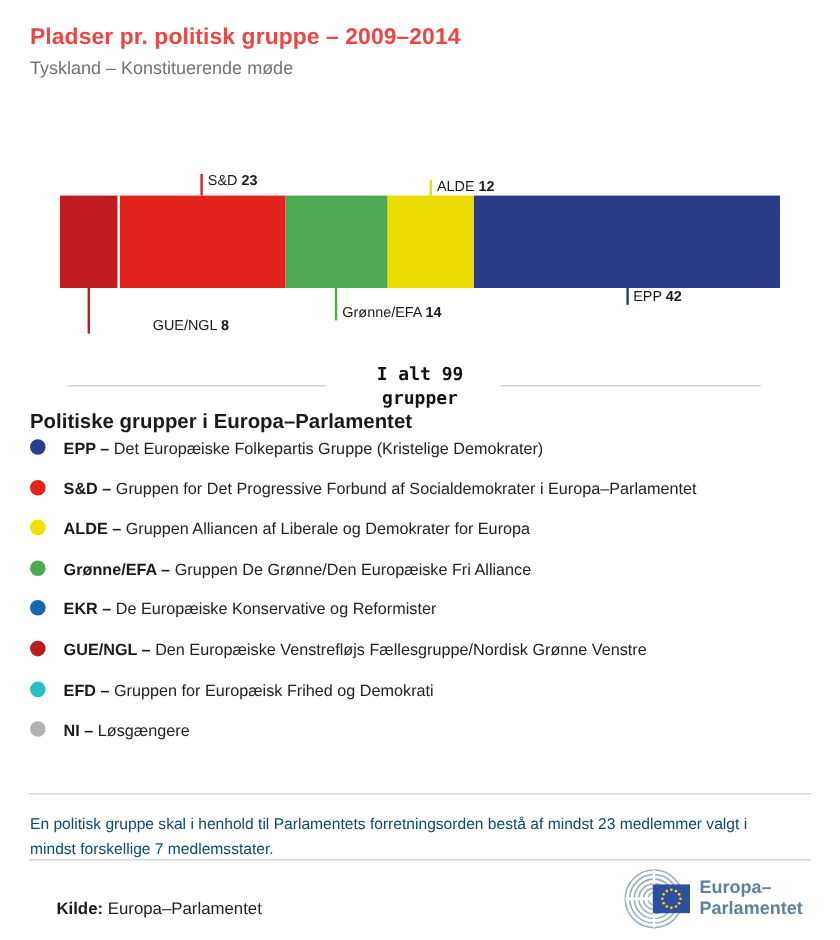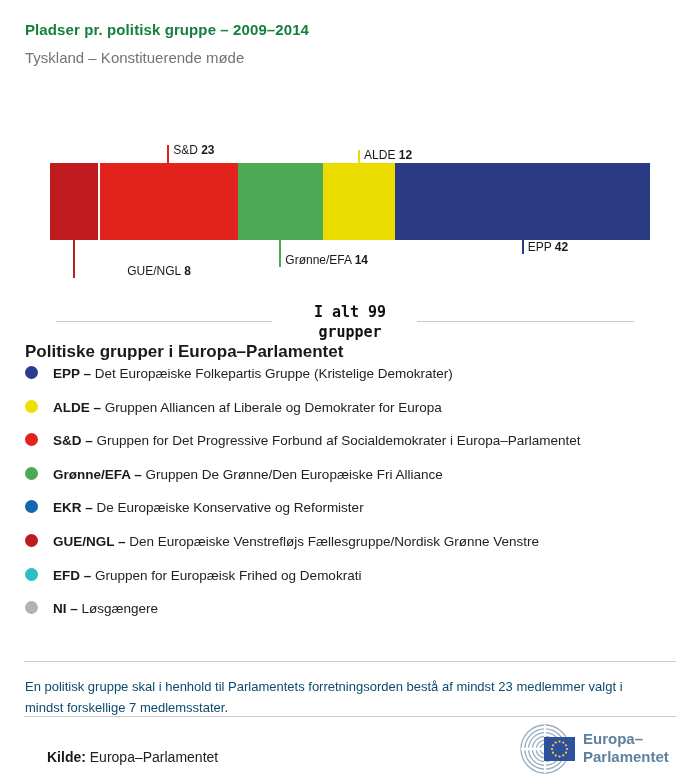--- a/index.html
+++ b/index.html
@@ -2,21 +2,21 @@
 <html><head>
 <meta charset="utf-8">
 <style>
   html,body{margin:0;padding:0;background:#fff;}
   #stage{
     position:relative;width:700px;height:783px;background:#ffffff;
     font-family:"Liberation Sans",sans-serif;color:#1a1a1a;overflow:hidden;
   }
   .abs{position:absolute;}
   
-  .title{left:25px;top:21px;font-size:15px;font-weight:bold;letter-spacing:.1px;color:#15803d;}
+  .title{left:25px;top:21px;font-size:19px;font-weight:bold;letter-spacing:.1px;color:#ef4444;}
   .subtitle{left:25px;top:49px;font-size:15px;font-weight:normal;color:#737373;}
   
   .chart-area{left:0;top:130px;width:700px;height:160px;}
   .bar{position:absolute;left:50px;top:33px;width:600px;height:77px;display:flex;}
   .bar-seg{height:100%;}
   .seg-sep{position:absolute;top:33px;width:2px;height:77px;background:#fff;}
   .callout-tick{position:absolute;width:2px;transform:translateX(-1px);}
   .callout-label{position:absolute;font-size:12px;white-space:nowrap;color:#1a1a1a;}
   .callout-label b{font-weight:bold;}
   
@@ -79,26 +79,26 @@
     <div>grupper</div>
   </div>
 
   <div class="abs legend-heading">Politiske grupper i Europa–Parlamentet</div>
   <div class="abs legend-list">
       <div class="legend-row">
         <span class="legend-dot" style="background: rgb(44, 61, 143);"></span>
         <span class="legend-text"><b>EPP – </b><span>Det Europæiske Folkepartis Gruppe (Kristelige Demokrater)</span></span>
       </div>
       <div class="legend-row">
+        <span class="legend-dot" style="background: rgb(226, 35, 29);"></span>
+        <span class="legend-text"><b>S&amp;D – </b><span>Gruppen for Det Progressive Forbund af Socialdemokrater i Europa–Parlamentet</span></span>
+      </div>
+      <div class="legend-row">
         <span class="legend-dot" style="background: rgb(240, 224, 0);"></span>
         <span class="legend-text"><b>ALDE – </b><span>Gruppen Alliancen af Liberale og Demokrater for Europa</span></span>
-      </div>
-      <div class="legend-row">
-        <span class="legend-dot" style="background: rgb(226, 35, 29);"></span>
-        <span class="legend-text"><b>S&amp;D – </b><span>Gruppen for Det Progressive Forbund af Socialdemokrater i Europa–Parlamentet</span></span>
       </div>
       <div class="legend-row">
         <span class="legend-dot" style="background: rgb(78, 169, 85);"></span>
         <span class="legend-text"><b>Grønne/EFA – </b><span>Gruppen De Grønne/Den Europæiske Fri Alliance</span></span>
       </div>
       <div class="legend-row">
         <span class="legend-dot" style="background: rgb(21, 102, 176);"></span>
         <span class="legend-text"><b>EKR – </b><span>De Europæiske Konservative og Reformister</span></span>
       </div>
       <div class="legend-row">

